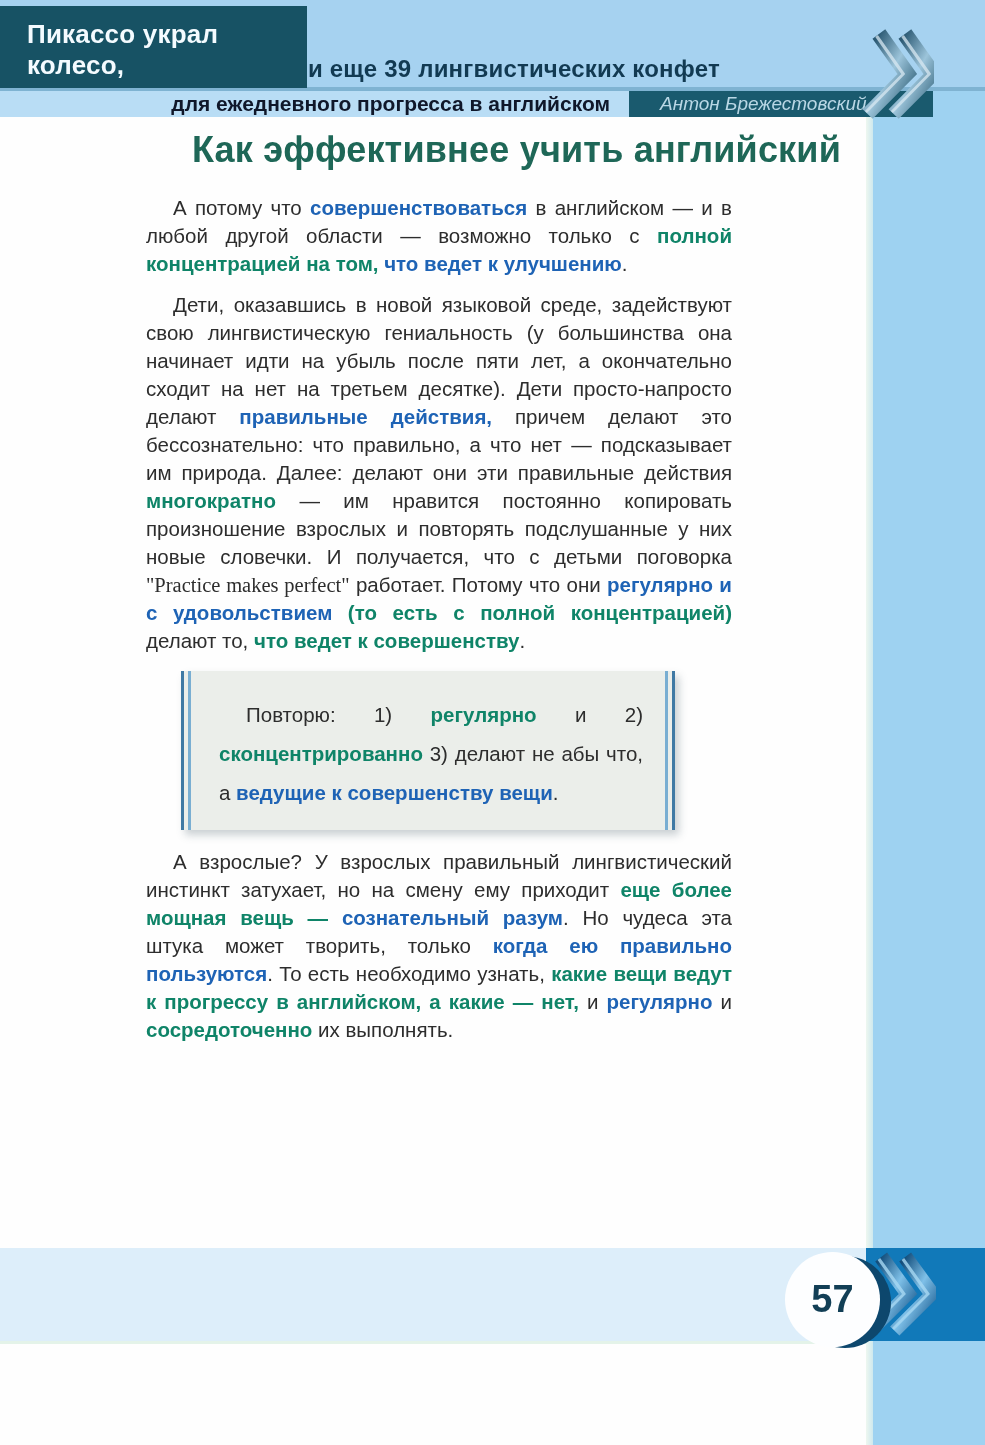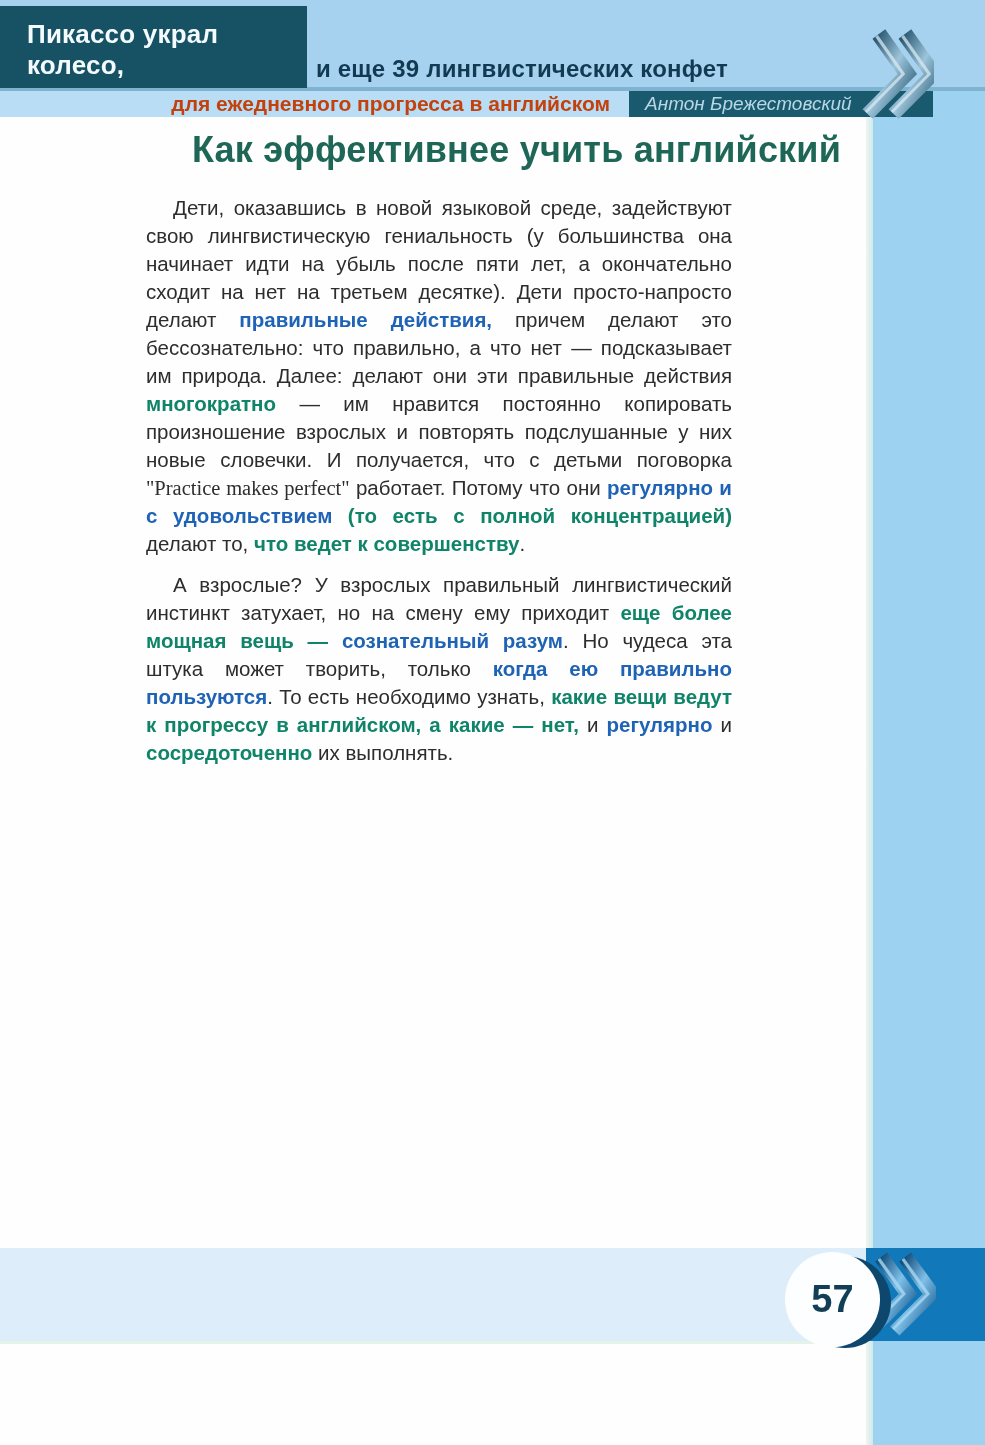--- a/index.html
+++ b/index.html
@@ -28,30 +28,30 @@
 
   
   #hdr-bg{left:0;top:0;width:985px;height:88px;background:var(--header-light-blue);z-index:2;}
   #hdr-rule{left:0;top:87px;width:985px;height:4px;background:#7fb3d2;z-index:2;}
   #hdr-block{
     left:0;top:6px;width:307px;height:82px;background:var(--header-teal);z-index:3;
     display:flex;align-items:flex-end;padding:0 14px 7px 27px;box-sizing:border-box;
     color:#f4fbff;font-size:26px;font-weight:bold;letter-spacing:.2px;
   }
   #hdr-rest{
-    left:316px;top:55px;z-index:3;font-size:24px;font-weight:bold;color:#123a52;letter-spacing:.2px;
+    left:308px;top:55px;z-index:3;font-size:24px;font-weight:bold;color:#123a52;letter-spacing:.2px;
   }
   #band2{
     left:0;top:91px;width:629px;height:26px;background:var(--band2-blue);z-index:3;
     display:flex;align-items:center;justify-content:flex-end;padding-right:19px;box-sizing:border-box;
-    font-size:21px;font-weight:bold;color:#c2410c;
+    font-size:21px;font-weight:bold;color:#0f172a;
   }
   #author-band{
     left:629px;top:91px;width:304px;height:26px;background:var(--author-band-teal);z-index:3;
-    display:flex;align-items:center;padding-left:16px;box-sizing:border-box;
+    display:flex;align-items:center;padding-left:31px;box-sizing:border-box;
     font-size:19px;font-style:italic;color:#b9d7e5;
   }
   #hdr-chevrons{left:854px;top:26px;width:80px;height:96px;z-index:4;}
 
   
   #main-white{left:0;top:117px;width:866px;height:1328px;background:#fefefe;z-index:1;}
   #chapter-title{
     left:0;top:129px;width:841px;z-index:3;text-align:right;
     font-size:36px;font-weight:bold;color:var(--title-green);letter-spacing:.2px;
   }
@@ -119,21 +119,29 @@
       <path d="M40,8 L74,48 L40,88" stroke="url(#chv-top)" stroke-width="15"></path>
       <path d="M12,10 L44,48 L12,86" stroke="#d8e8f2" stroke-width="3" opacity="0.75"></path>
       <path d="M38,10 L70,48 L38,86" stroke="#d8e8f2" stroke-width="3" opacity="0.75"></path>
     </g>
   </svg>
 </div>
 
 <div class="abs" id="chapter-title">Как эффективнее учить английский</div>
 
 <div class="abs" id="content">
+    <p class="para"><span class="run-n">А потому что </span><span class="run-b">совершенствоваться</span><span class="run-n"> в английском — и в любой другой области — возможно только с </span><span class="run-t">полной концентрацией на том, </span><span class="run-b">что ведет к улучшению</span><span class="run-n">.</span></p>
     <p class="para"><span class="run-n">Дети, оказавшись в новой языковой среде, задействуют свою лингвистическую гениальность (у большинства она начинает идти на убыль после пяти лет, а окончательно сходит на нет на третьем десятке). Дети просто-напросто делают </span><span class="run-b">правильные действия,</span><span class="run-n"> причем делают это бессознательно: что правильно, а что нет — подсказывает им природа. Далее: делают они эти правильные действия </span><span class="run-t">многократно</span><span class="run-n"> — им нравится постоянно копировать произношение взрослых и повторять подслушанные у них новые словечки. И получается, что с детьми поговорка </span><span class="run-e">"Practice makes perfect"</span><span class="run-n"> работает. Потому что они </span><span class="run-b">регулярно и с удовольствием </span><span class="run-t">(то есть с полной концентрацией)</span><span class="run-n"> делают то, </span><span class="run-t">что ведет к совершенству</span><span class="run-n">.</span></p>
+    <div class="callout">
+      <div class="bar b1"></div>
+      <div class="bar b2"></div>
+      <div class="bar b3"></div>
+      <div class="bar b4"></div>
+      <div class="co-text"><span class="run-n">Повторю: 1) </span><span class="run-t">регулярно</span><span class="run-n"> и 2) </span><span class="run-t">сконцентрированно</span><span class="run-n"> 3) делают не абы что, а </span><span class="run-b">ведущие к совершенству вещи</span><span class="run-n">.</span></div>
+    </div>
     <p class="para"><span class="run-n">А взрослые? У взрослых правильный лингвистический инстинкт затухает, но на смену ему приходит </span><span class="run-t">еще более мощная вещь — </span><span class="run-b">сознательный разум</span><span class="run-n">. Но чудеса эта штука может творить, только </span><span class="run-b">когда ею правильно пользуются</span><span class="run-n">. То есть необходимо узнать, </span><span class="run-t">какие вещи ведут к прогрессу в английском, а какие — нет,</span><span class="run-n"> и </span><span class="run-b">регулярно</span><span class="run-n"> и </span><span class="run-t">сосредоточенно</span><span class="run-n"> их выполнять.</span></p>
   </div>
 
 <div class="abs" id="footer-light"></div>
 <div class="abs" id="footer-blue"></div>
 <div class="abs" id="footer-chevrons">
   <svg width="78" height="88" viewBox="0 0 78 88">
     <defs>
       <linearGradient id="chv-bot" x1="0" y1="0" x2="1" y2="1">
         <stop offset="0" stop-color="#134e7c"></stop>

